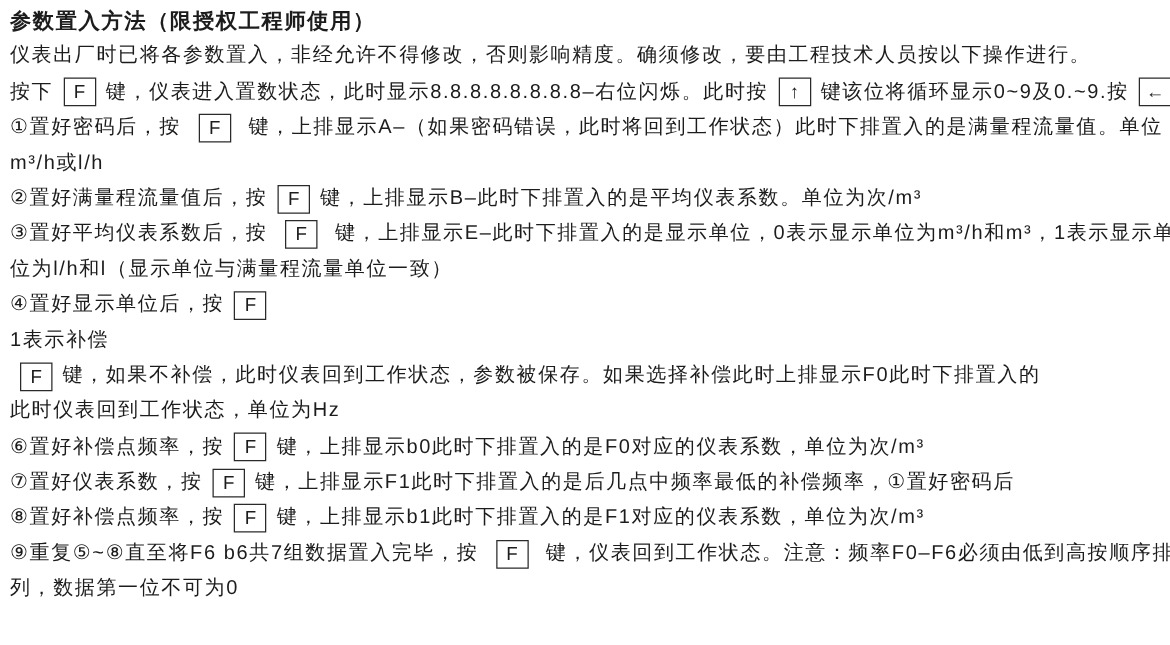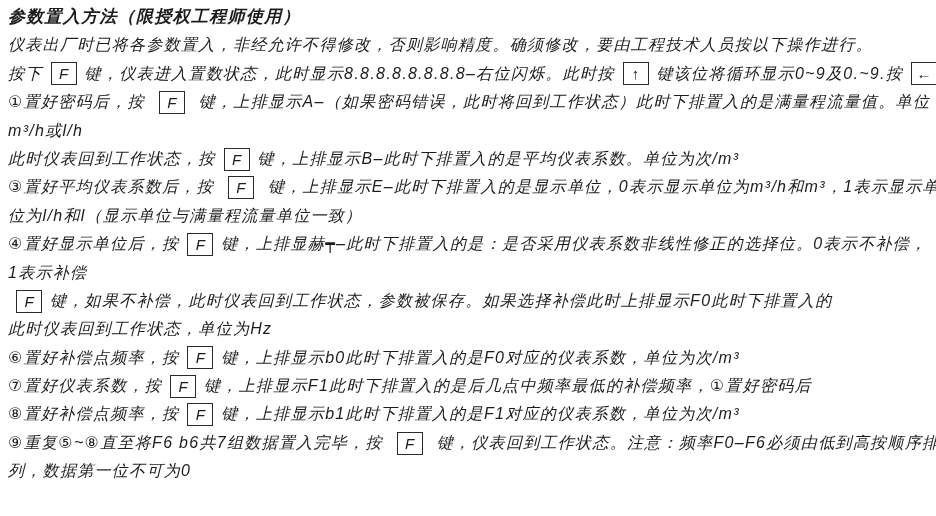--- a/index.html
+++ b/index.html
@@ -4,21 +4,20 @@
 <style>
   html,body{margin:0;padding:0;background:#ffffff;}
   body{
     width:936px;height:516px;overflow:hidden;
     font-family:"Liberation Sans","DejaVu Sans",sans-serif;
     color:#1c1c1c;
     -webkit-font-smoothing:antialiased;
   }
   .doc{
     padding:3px 14px 0 8px;
-    font-style:italic;
   }
   .line{
     white-space:pre;
     font-size:16px;
     letter-spacing:1.3px;
     line-height:28.4px;
     height:28.4px;
     display:flex;
     align-items:center;
   }
@@ -46,24 +45,24 @@
 </head>
 <body>
 
 <div class="doc">
   <div class="line title">参数置入方法（限授权工程师使用）</div>
   <div id="paragraphs">
       <div class="line"><span class="run">仪表出厂时已将各参数置入，非经允许不得修改，否则影响精度。确须修改，要由工程技术人员按以下操作进行。</span></div>
       <div class="line"><span class="run">按下</span><span class="keycap">F</span><span class="run">键，仪表进入置数状态，此时显示8.8.8.8.8.8.8.8–右位闪烁。此时按</span><span class="keycap">↑</span><span class="run">键该位将循环显示0~9及0.~9.按</span><span class="keycap">←</span></div>
       <div class="line"><span class="run">①置好密码后，按</span><span class="keycap wide">F</span><span class="run">键，上排显示A–（如果密码错误，此时将回到工作状态）此时下排置入的是满量程流量值。单位</span></div>
       <div class="line"><span class="run">m³/h或l/h</span></div>
-      <div class="line"><span class="run">此时仪表回到工作状态，按</span><span class="keycap">F</span><span class="run">键，上排显示B–此时下排置入的是平均仪表系数。单位为次/m³</span></div>
+      <div class="line"><span class="run">②置好满量程流量值后，按</span><span class="keycap">F</span><span class="run">键，上排显示B–此时下排置入的是平均仪表系数。单位为次/m³</span></div>
       <div class="line"><span class="run">③置好平均仪表系数后，按</span><span class="keycap wide">F</span><span class="run">键，上排显示E–此时下排置入的是显示单位，0表示显示单位为m³/h和m³，1表示显示单</span></div>
       <div class="line"><span class="run">位为l/h和l（显示单位与满量程流量单位一致）</span></div>
-      <div class="line"><span class="run">④置好显示单位后，按</span><span class="keycap">F</span><span class="run">键，上排显赫┯–此时下排置入的是：是否采用仪表系数非线性修正的选择位。0表示不补偿，</span></div>
+      <div class="line"><span class="run">④置好显示单位后，按</span><span class="keycap">F</span></div>
       <div class="line"><span class="run">1表示补偿</span></div>
       <div class="line"><span class="keycap">F</span><span class="run">键，如果不补偿，此时仪表回到工作状态，参数被保存。如果选择补偿此时上排显示F0此时下排置入的</span></div>
       <div class="line"><span class="run">此时仪表回到工作状态，单位为Hz</span></div>
       <div class="line"><span class="run">⑥置好补偿点频率，按</span><span class="keycap">F</span><span class="run">键，上排显示b0此时下排置入的是F0对应的仪表系数，单位为次/m³</span></div>
       <div class="line"><span class="run">⑦置好仪表系数，按</span><span class="keycap">F</span><span class="run">键，上排显示F1此时下排置入的是后几点中频率最低的补偿频率，①置好密码后</span></div>
       <div class="line"><span class="run">⑧置好补偿点频率，按</span><span class="keycap">F</span><span class="run">键，上排显示b1此时下排置入的是F1对应的仪表系数，单位为次/m³</span></div>
       <div class="line"><span class="run">⑨重复⑤~⑧直至将F6 b6共7组数据置入完毕，按</span><span class="keycap wide">F</span><span class="run">键，仪表回到工作状态。注意：频率F0–F6必须由低到高按顺序排</span></div>
       <div class="line"><span class="run">列，数据第一位不可为0</span></div>
     </div>
 </div>

